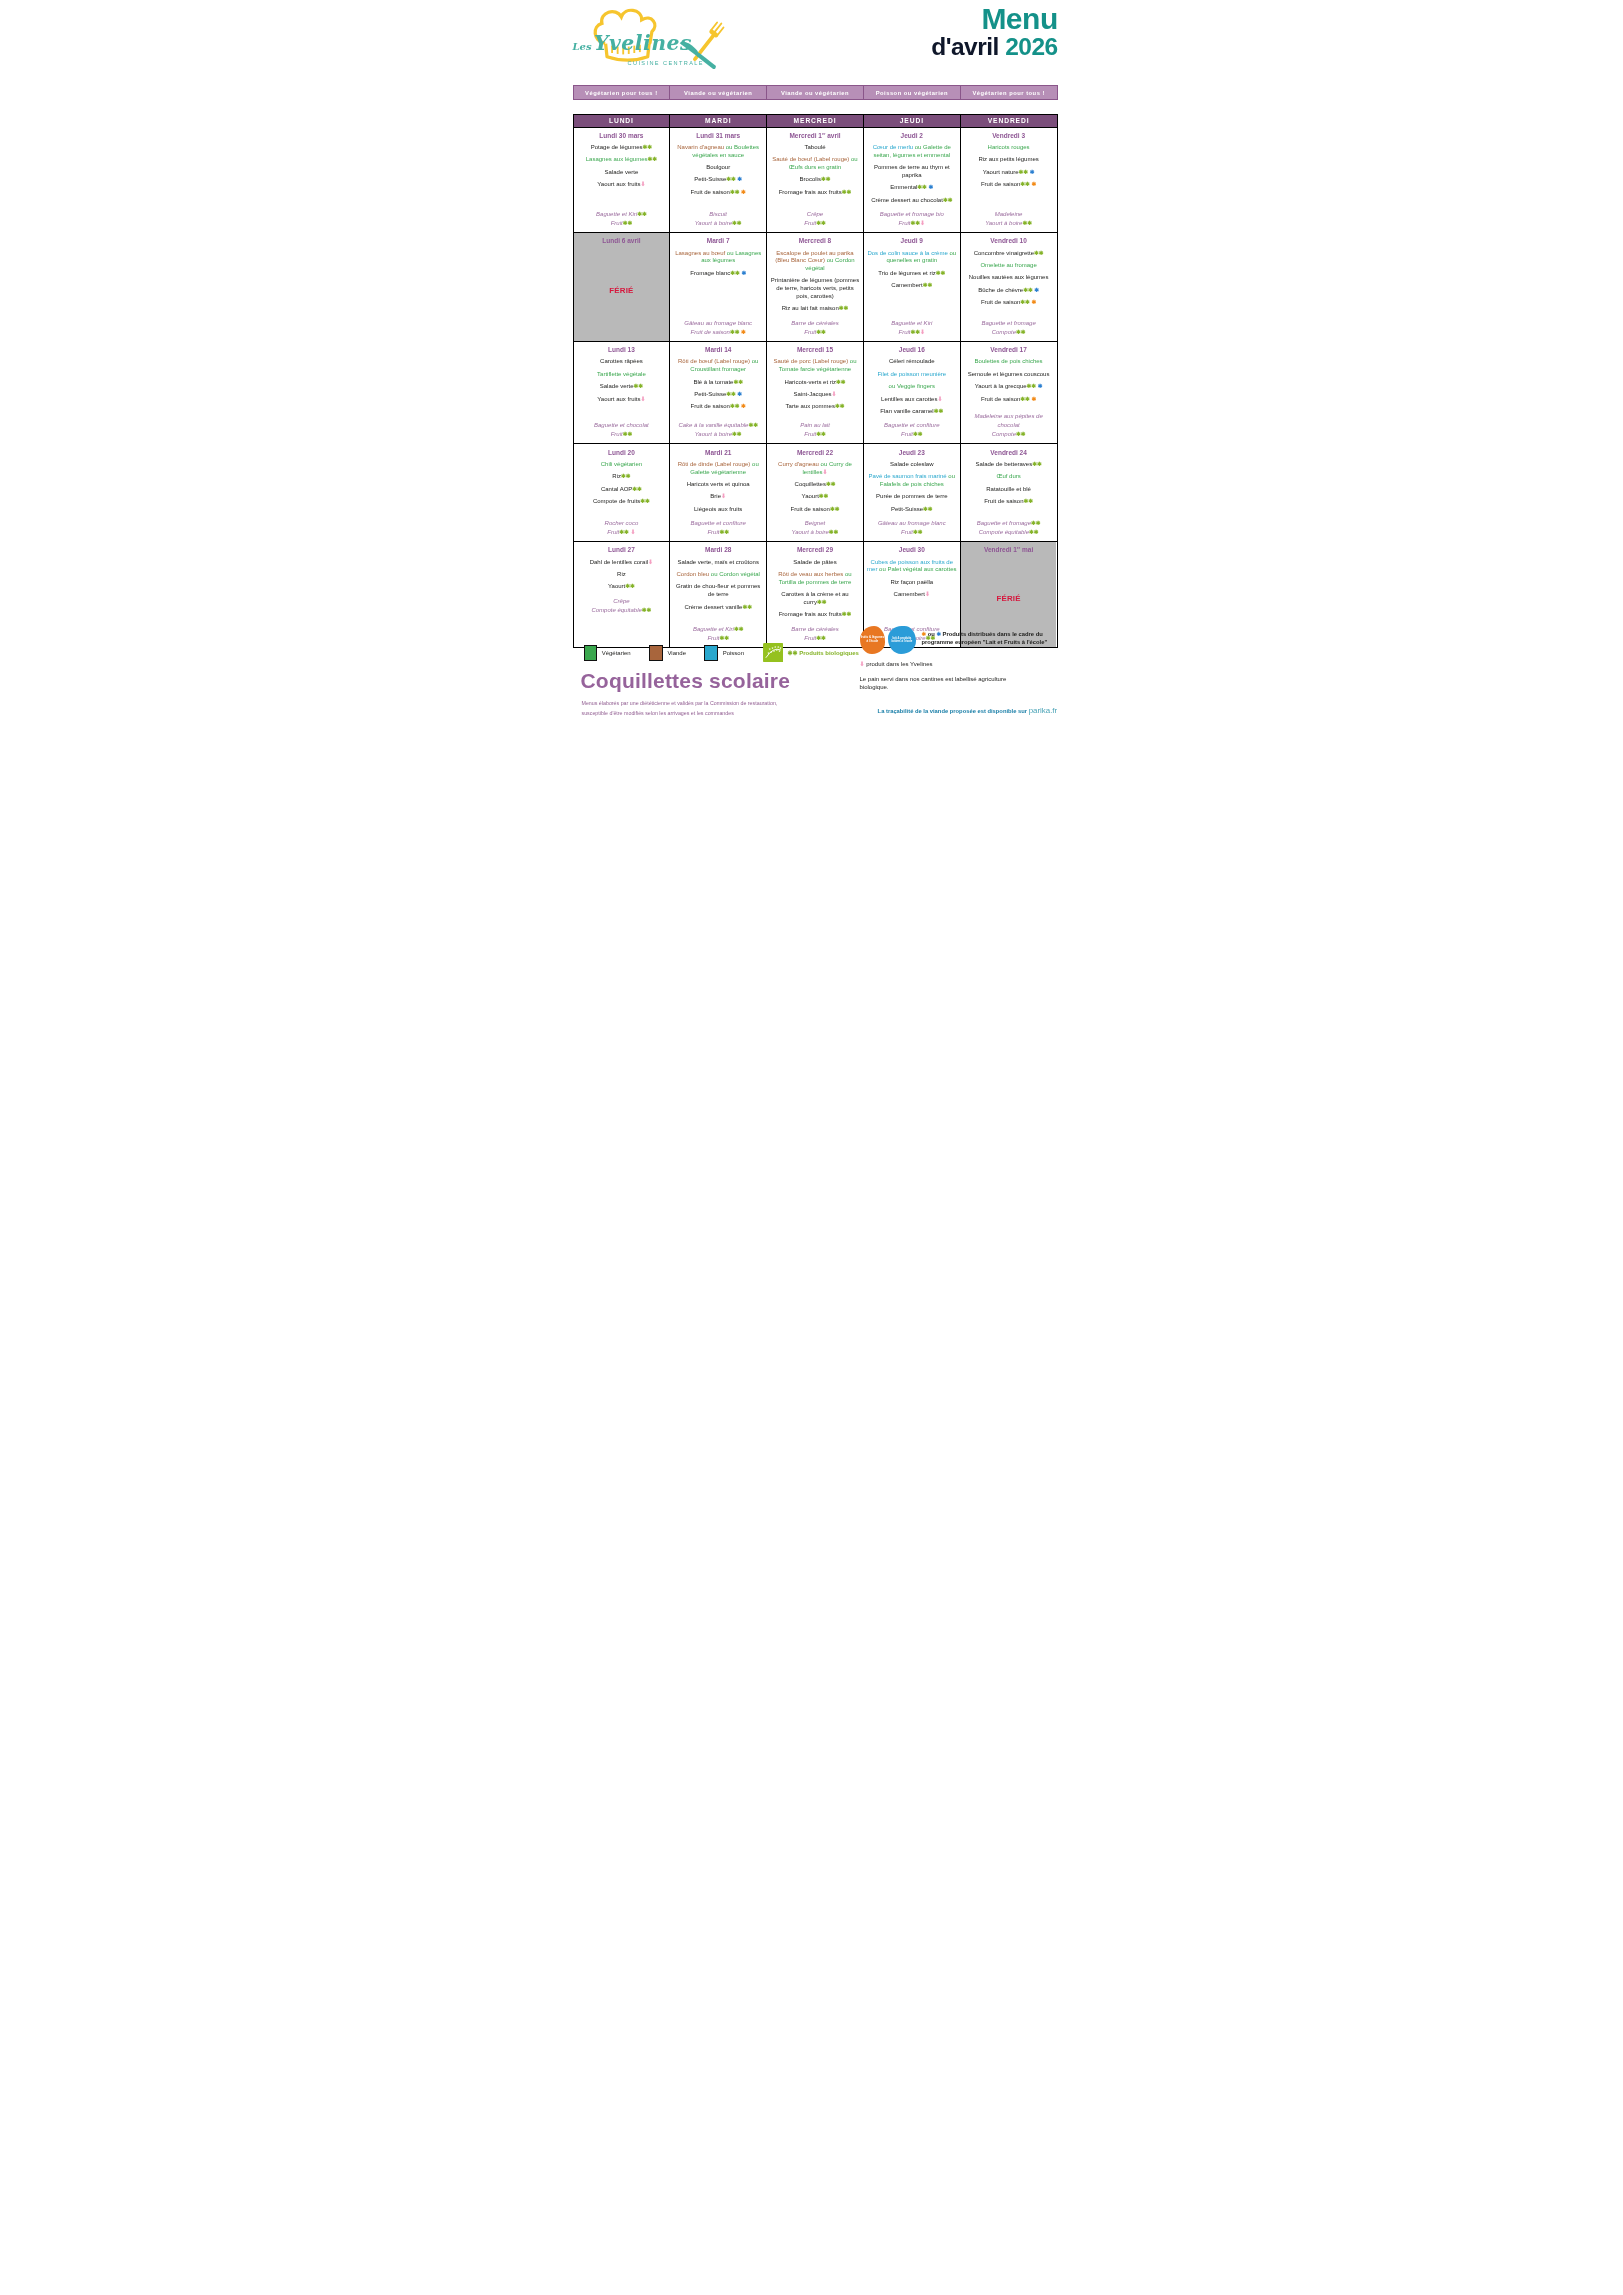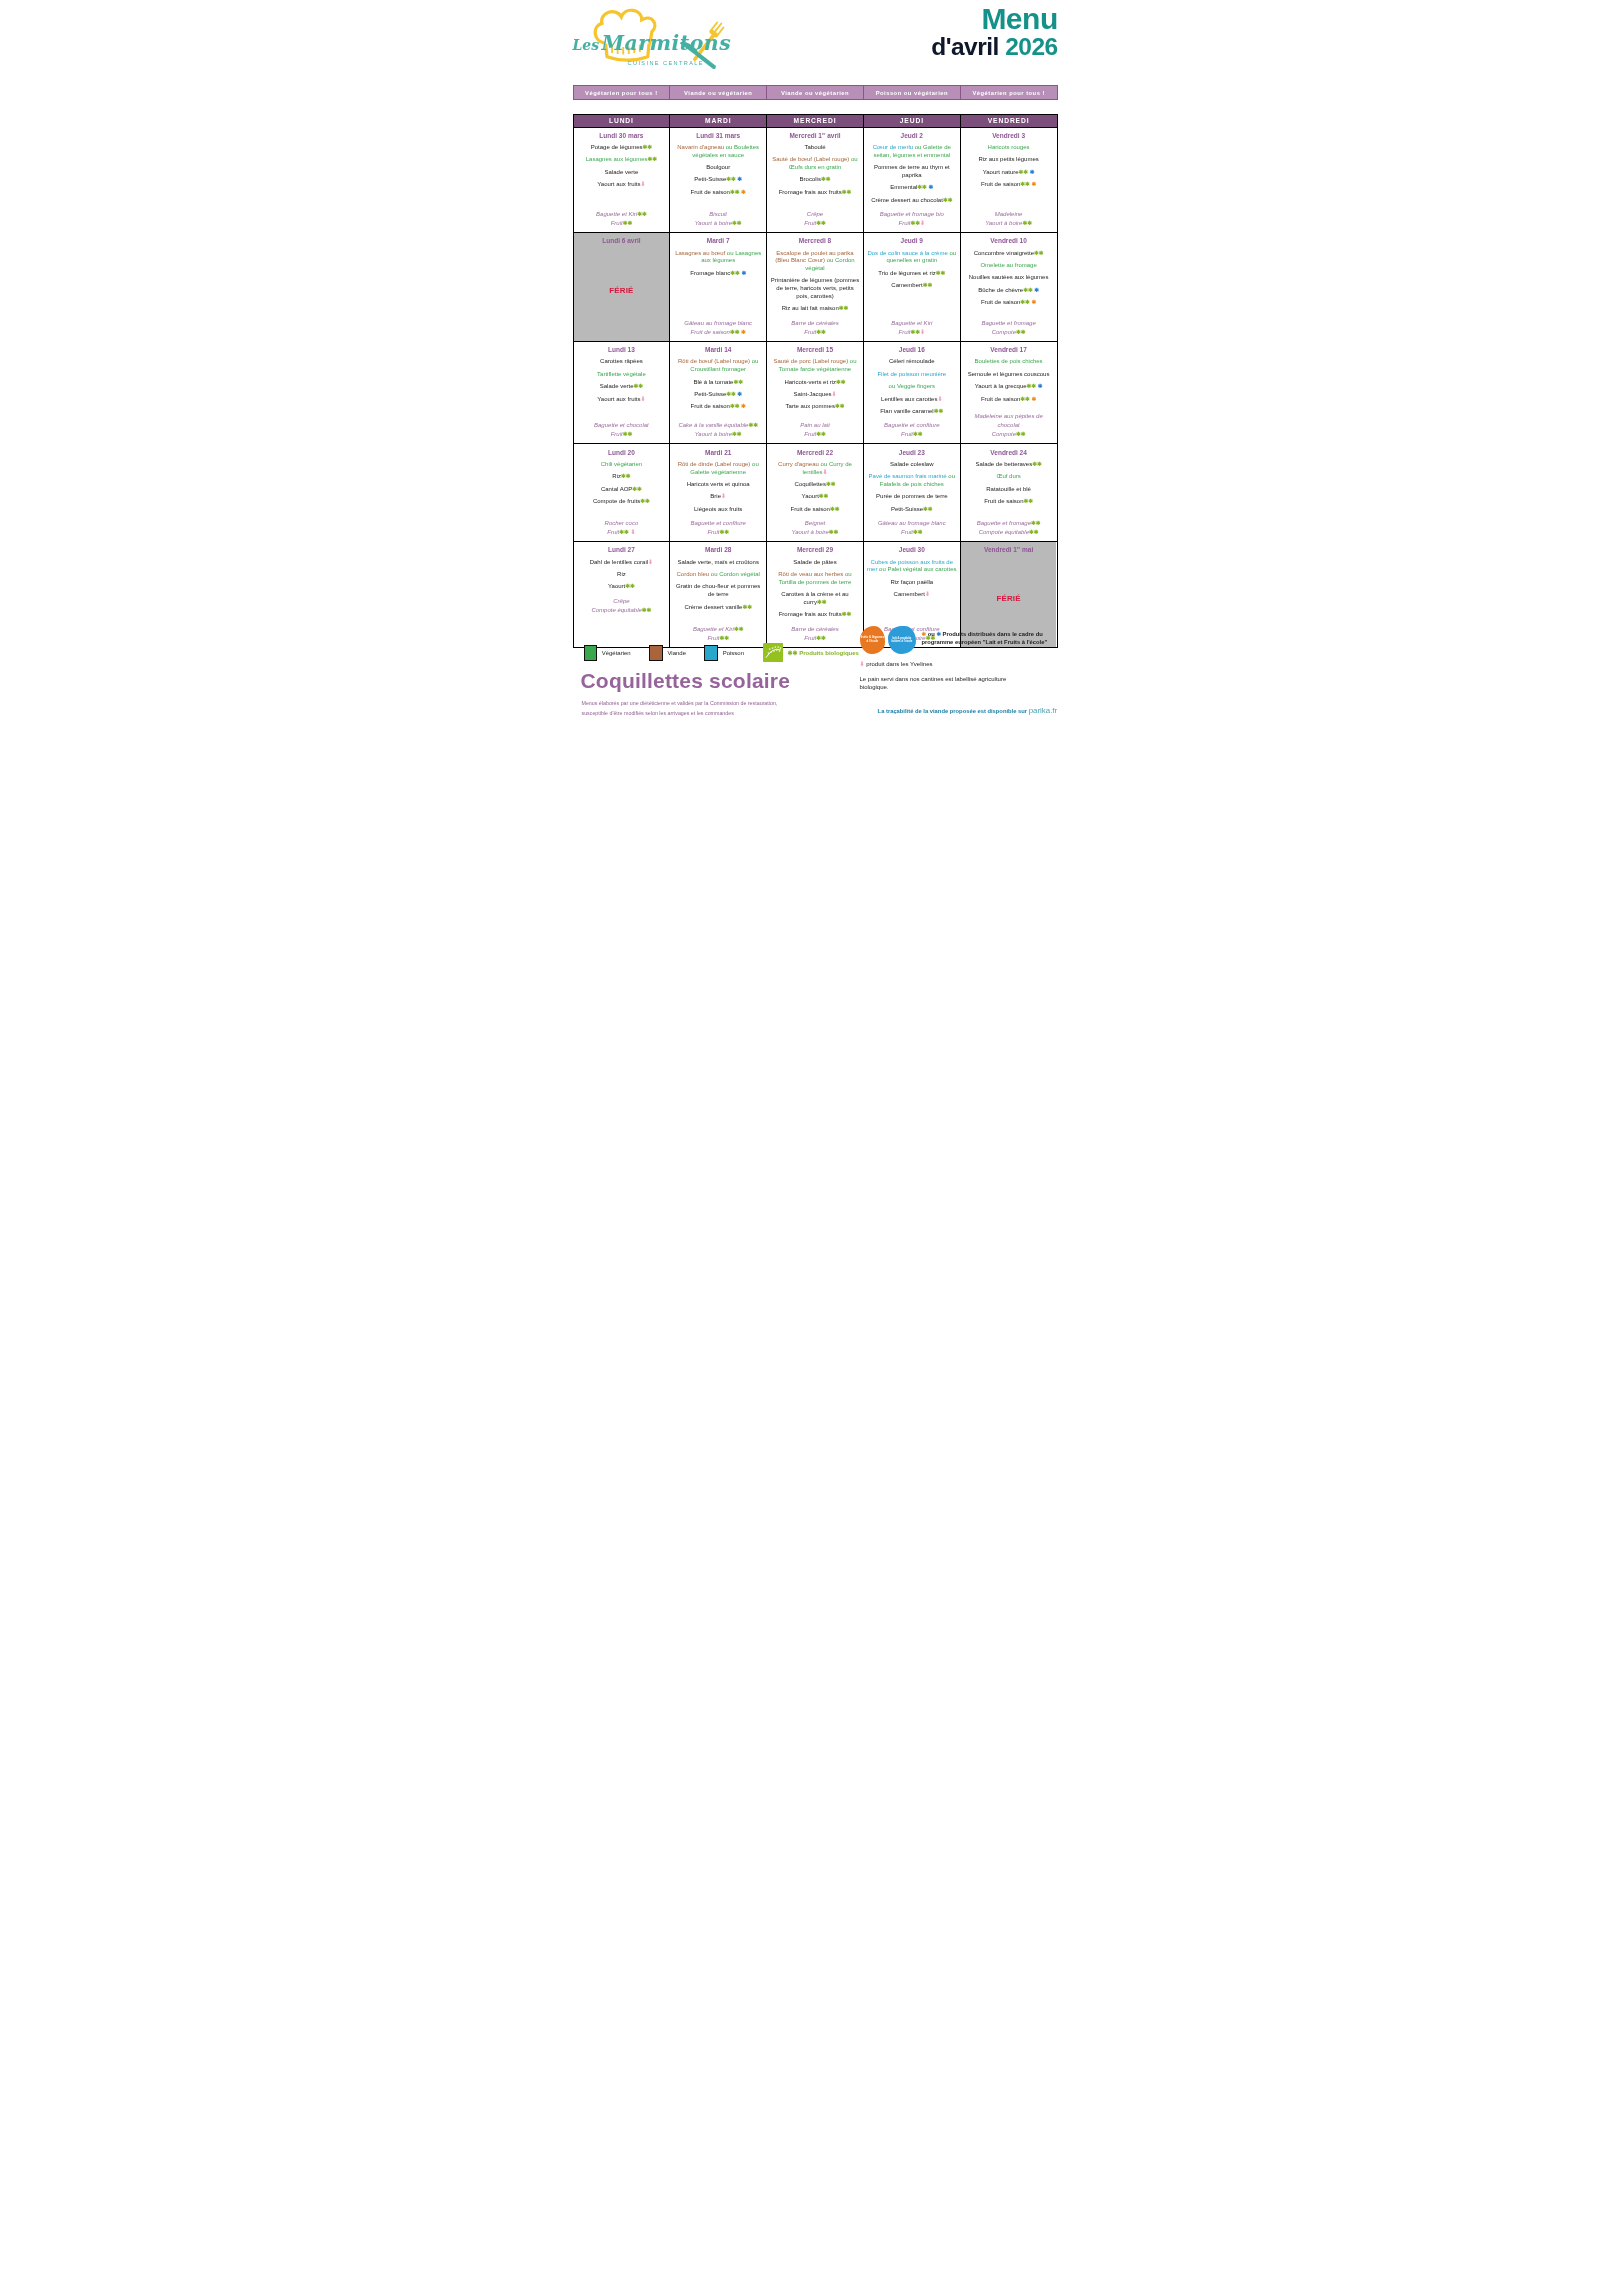--- a/index.html
+++ b/index.html
@@ -3,21 +3,21 @@
 <meta charset="utf-8">
 <style>
   html,body{margin:0;padding:0;background:#fff;}
   body{font-family:"Liberation Sans",sans-serif;color:#1d1d1b;}
   .page{position:relative;width:510px;height:722px;margin:0 auto;background:#fff;overflow:hidden;}
 
   
   .header{position:absolute;left:16px;top:3.7px;right:8.8px;height:78px;display:flex;justify-content:space-between;align-items:flex-start;}
   .logo{position:relative;width:167px;height:74px;}
   .logo-script{position:absolute;left:0px;top:27px;width:167px;font-family:"DejaVu Serif",serif;font-style:italic;color:#45b0a2;white-space:nowrap;}
-  .logo-les{font-size:14px;font-weight:bold;}
+  .logo-les{font-size:10px;font-weight:bold;}
   .logo-marmitons{font-size:20.4px;font-weight:bold;letter-spacing:0.5px;}
   .logo-sub{position:absolute;left:55px;top:56px;font-size:5.6px;letter-spacing:1.4px;color:#45b0a2;}
   .title{ text-align:right;line-height:1;}
   .t1{font-size:30px;font-weight:bold;color:#149189;letter-spacing:-0.5px;}
   .t2{font-size:24.5px;font-weight:bold;letter-spacing:-0.5px;margin-top:0.9px;}
   .t2 .month{color:#0f172a;}
   .t2 .year{color:#149189;}
 
   
   .banner{position:absolute;left:16px;top:85px;width:485px;display:flex;}
@@ -106,21 +106,21 @@
           <rect x="-13" y="-34" width="4" height="26" rx="2" fill="#f6c52e"></rect>
           <rect x="-4.5" y="-38" width="4" height="30" rx="2" fill="#f6c52e"></rect>
           <rect x="4.5" y="-34" width="4" height="26" rx="2" fill="#f6c52e"></rect>
           <rect x="-13" y="-14" width="22" height="10" rx="5" fill="#f6c52e"></rect>
         </g>
         <g transform="translate(268,108) rotate(-52)">
           <path d="M-5 -44 C 8 -44, 10 -14, 4 0 L -4 0 Z" fill="#45b0a2"></path>
           <rect x="-4.5" y="-2" width="9" height="52" rx="4.5" fill="#45b0a2"></rect>
         </g>
       </svg>
-      <div class="logo-script"><span class="logo-les">Les</span> <span class="logo-marmitons">Marmitons</span></div>
+      <div class="logo-script"><span class="logo-les">Les</span> <span class="logo-marmitons">Yvelines</span></div>
       <div class="logo-sub">CUISINE CENTRALE</div>
     </div>
     <div class="title">
       <div class="t1">Menu</div>
       <div class="t2"><span class="month">d'avril </span><span class="year">2026</span></div>
     </div>
   </div>
 
   <div class="banner">
       <div class="banner-cell">Végétarien pour tous !</div>

